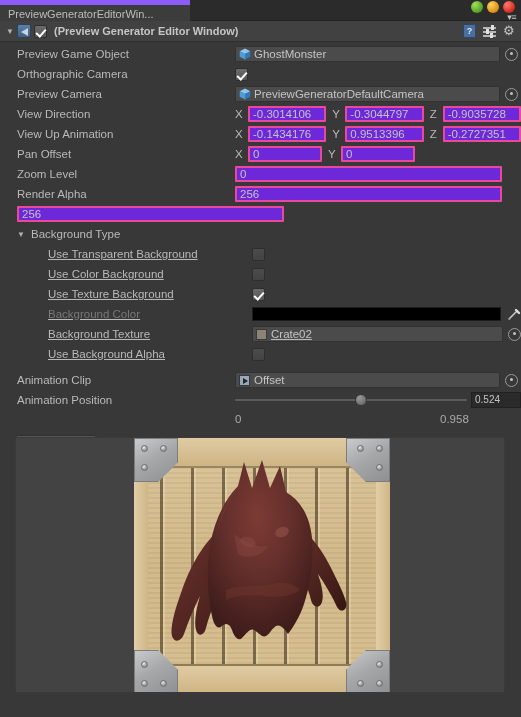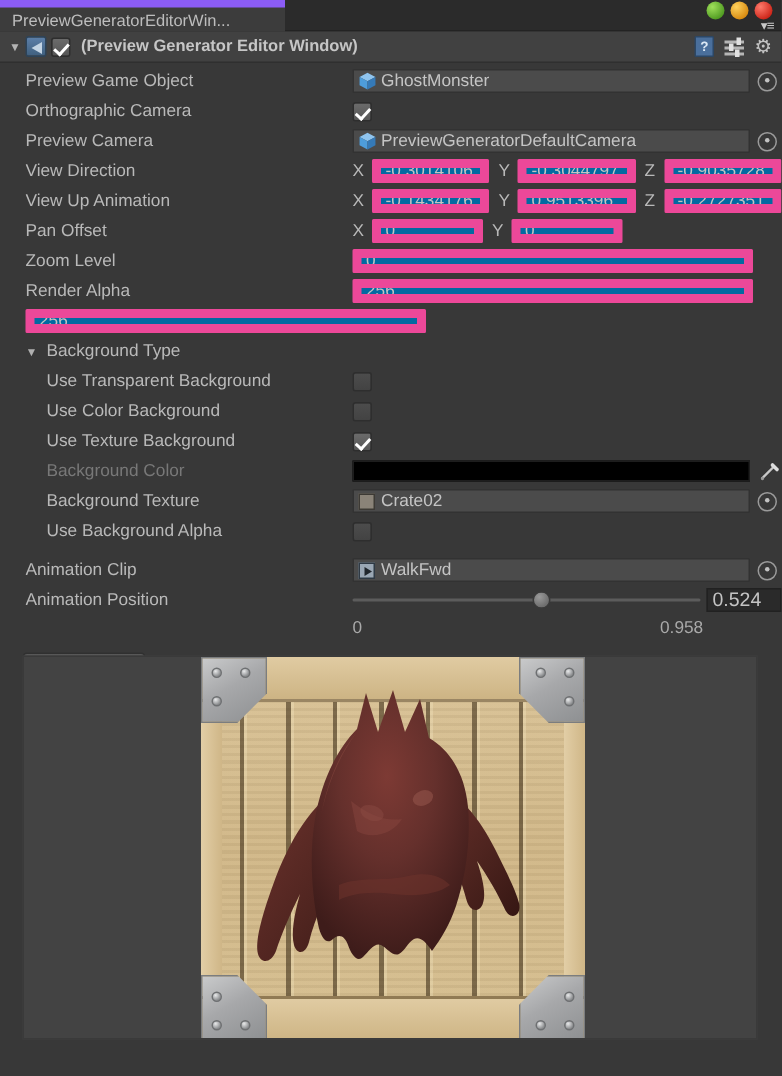--- a/index.html
+++ b/index.html
@@ -148,38 +148,38 @@
 
   
   .props { padding-top: 2px; }
   .row {
     display: flex;
     align-items: center;
     height: 20px;
     padding-left: 17px;
     position: relative;
   }
-  .row.indent1 { padding-left: 31px; }
+  .row.indent1 { padding-left: 48px; text-decoration: underline; }
   .label {
     width: 218px;
     font-size: 11.5px;
     color: #b9b9b9;
     white-space: nowrap;
     overflow: hidden;
     flex: 0 0 auto;
   }
   .row.indent1 .label { width: 204px; }
   .label.dim { color: #787878; }
   .ctrl { flex: 1 1 auto; display: flex; align-items: center; min-width: 0; }
 
   
   .field {
     height: 16px;
-    background: #0369a1;
-    border: 6px solid #ec4899;
+    background: #6d28d9;
+    border: 2px solid #ec4899;
     border-radius: 1px;
     color: #c4c4c4;
     font-size: 11.5px;
     line-height: 14px;
     padding: 0 3px;
     display: flex;
     align-items: center;
     overflow: hidden;
     white-space: nowrap;
   }
@@ -283,21 +283,21 @@
     border-radius: 50%;
     background: radial-gradient(circle at 35% 30%, #9a9a9a, #6e6e6e 70%);
     border: 1px solid #3a3a3a;
   }
   .slider-val {
     width: 62px; height: 16px;
     margin-left: 4px;
     background: #2a2a2a;
     border: 1px solid #212121;
     color: #c4c4c4;
-    font-size: 13px;
+    font-size: 10px;
     line-height: 14px;
     padding: 0 3px;
     display: flex; align-items: center;
   }
   .range-row {
     display: flex;
     height: 17px;
     padding-left: 235px;
     color: #a9a9a9;
     font-size: 11.5px;
@@ -571,21 +571,21 @@
       </span>
     </div>
 
     <div style="height:6px"></div>
 
     <div class="row">
       <span class="label">Animation Clip</span>
       <span class="ctrl">
         <span class="field objf">
           <span class="clip-chip"></span>
-          <span>WalkFwd</span>
+          <span>Offset</span>
         </span>
         <span class="picker"></span>
       </span>
     </div>
 
     <div class="row">
       <span class="label">Animation Position</span>
       <span class="ctrl slider-wrap">
         <span class="slider">
           <span class="track"></span>

